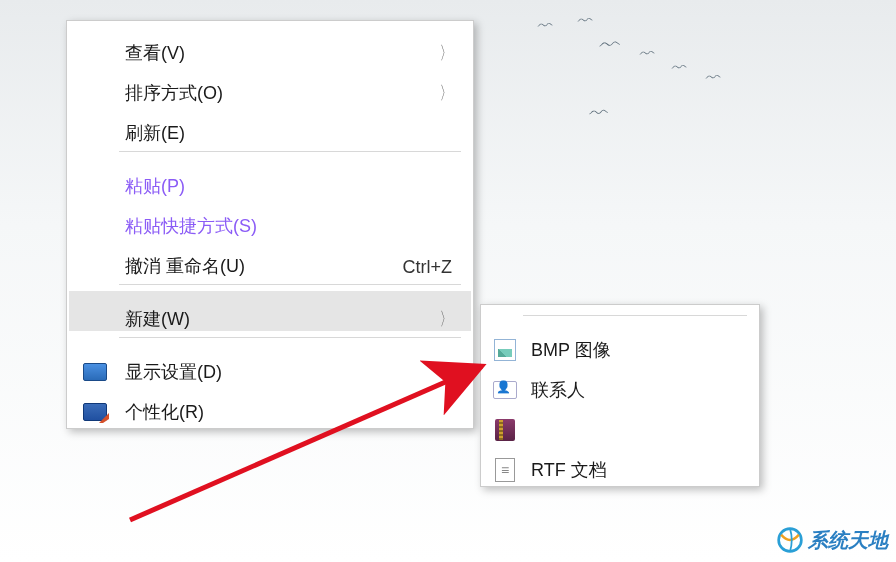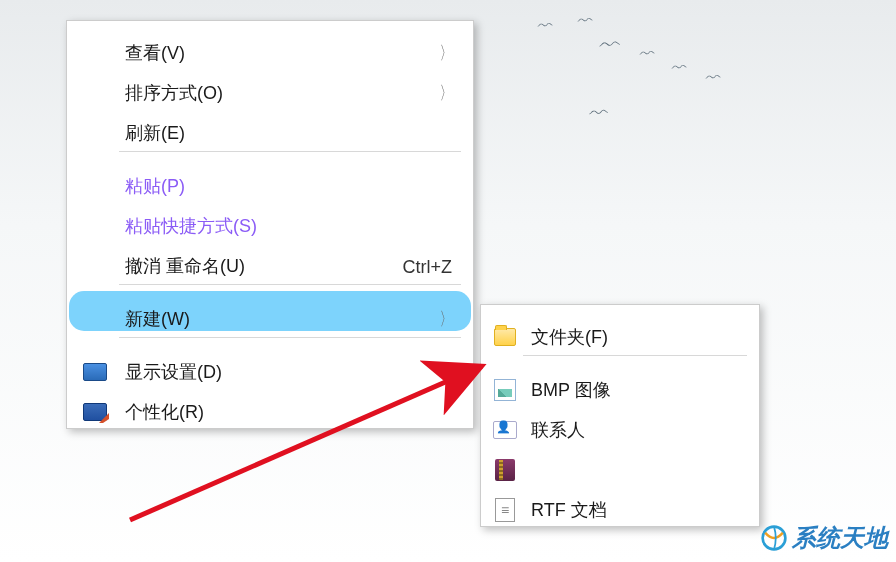--- a/index.html
+++ b/index.html
@@ -41,22 +41,21 @@
       height: 40px;
       padding: 0 12px 0 56px;
       position: relative;
       cursor: default;
       color: #1a1a1a;
     }
     .menu-item.disabled {
       color: #8b5cf6;
     }
     .menu-item.highlighted {
-      background: #7dd3fc;
-      border-radius: 15px;
+      background: #e5e5e5;
     }
     .menu-item .label { flex: 1; }
     .menu-item .shortcut { color: #333; margin-right: 7px; }
     .menu-item .chevron {
       position: absolute;
       right: 16px;
       font-size: 18px;
       transform: scaleX(0.7);
       color: #666;
     }
@@ -88,21 +87,21 @@
       left: 120px;
       top: 310px;
       pointer-events: none;
     }
     .watermark {
       position: absolute;
       right: 8px;
       bottom: 8px;
       display: flex;
       align-items: center;
-      font-size: 24px;
+      font-size: 20px;
       color: #2a7fc2;
       font-weight: bold;
       font-style: italic;
     }
     .watermark .globe {
       width: 28px;
       height: 28px;
       margin-right: 4px;
     }
     
@@ -170,26 +169,20 @@
   </div>
   <div class="menu-item">
     <span class="icon">
         <span class="icon-personalize"></span>
       </span>
     <span class="label">个性化(R)</span>
   </div>
 </div>
 
 <div class="context-menu sub-menu">
-  <div class="menu-item">
-    <span class="icon">
-        <span class="icon-folder"></span>
-      </span>
-    <span class="label">文件夹(F)</span>
-  </div>
   <div class="separator"></div>
   <div class="menu-item">
     <span class="icon">
         <span class="icon-bmp"></span>
       </span>
     <span class="label">BMP 图像</span>
   </div>
   <div class="menu-item">
     <span class="icon">
         <span class="icon-contact"></span>

